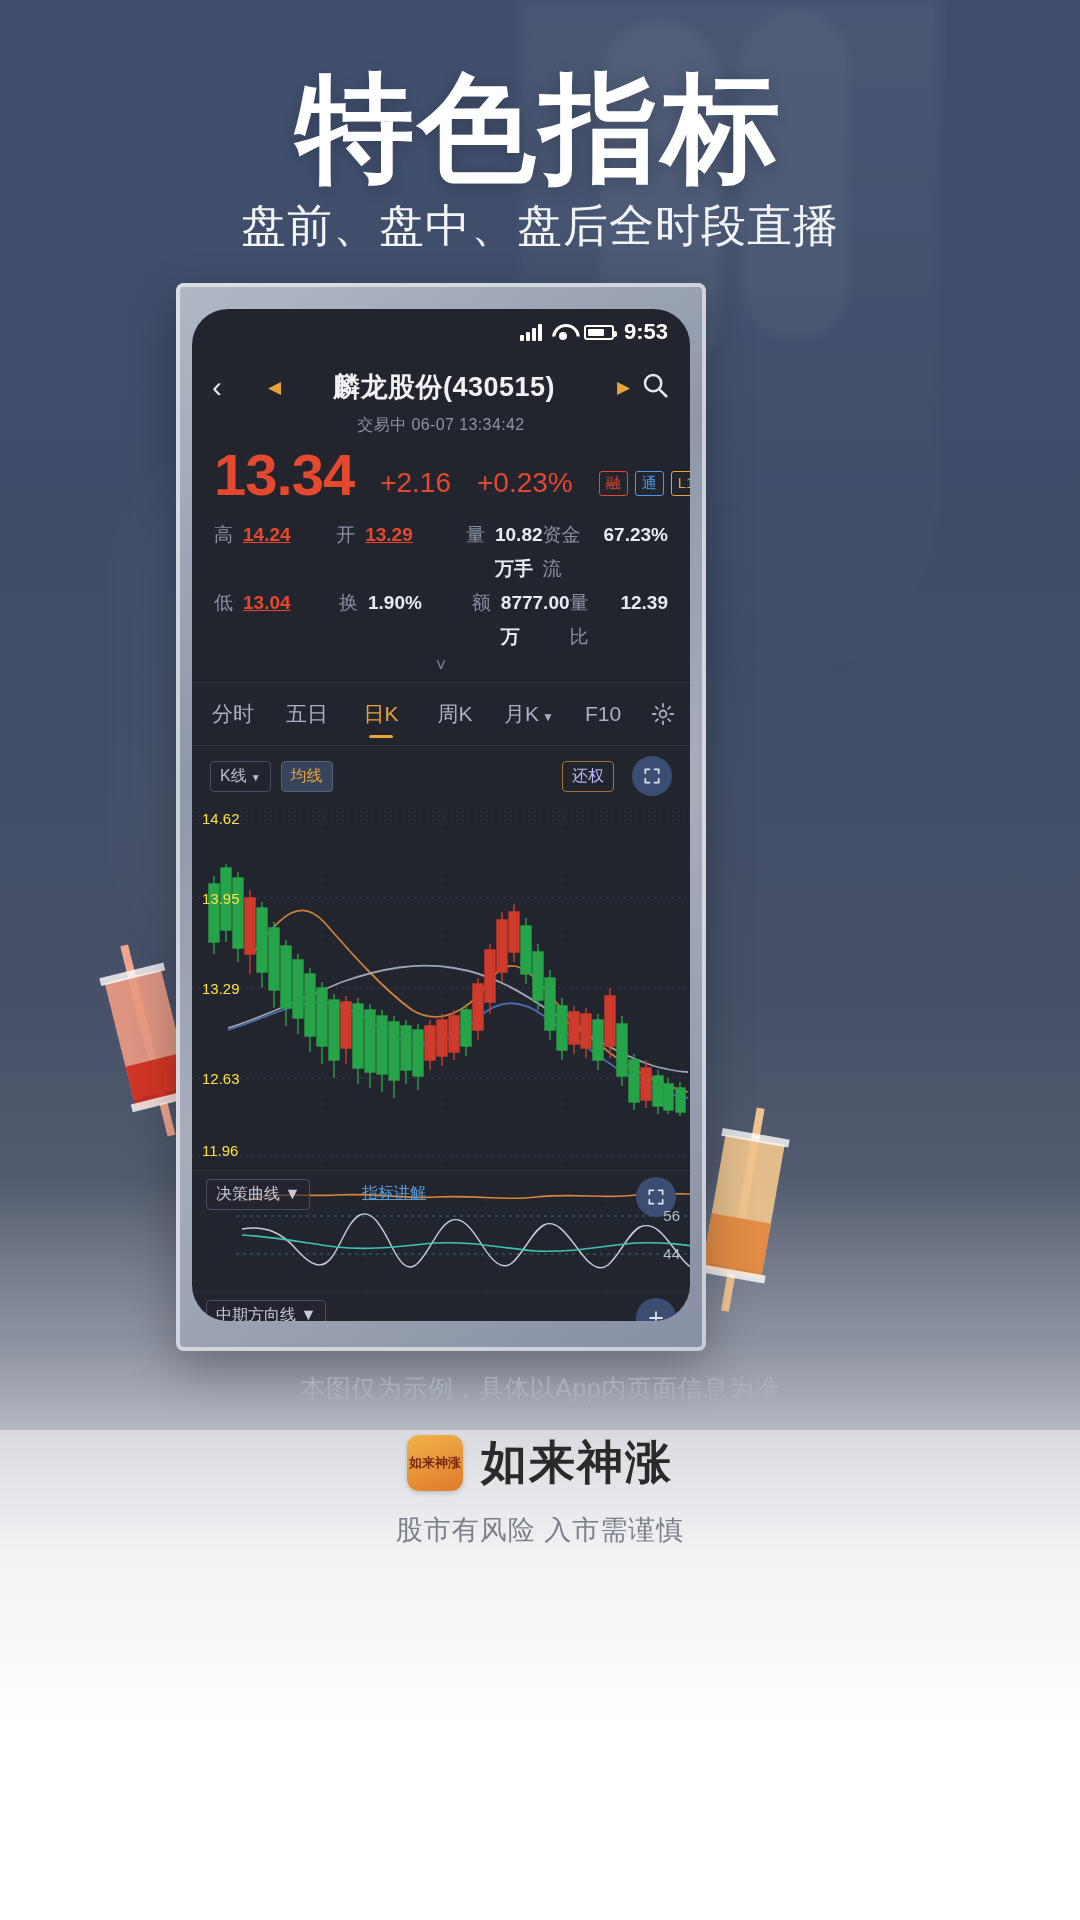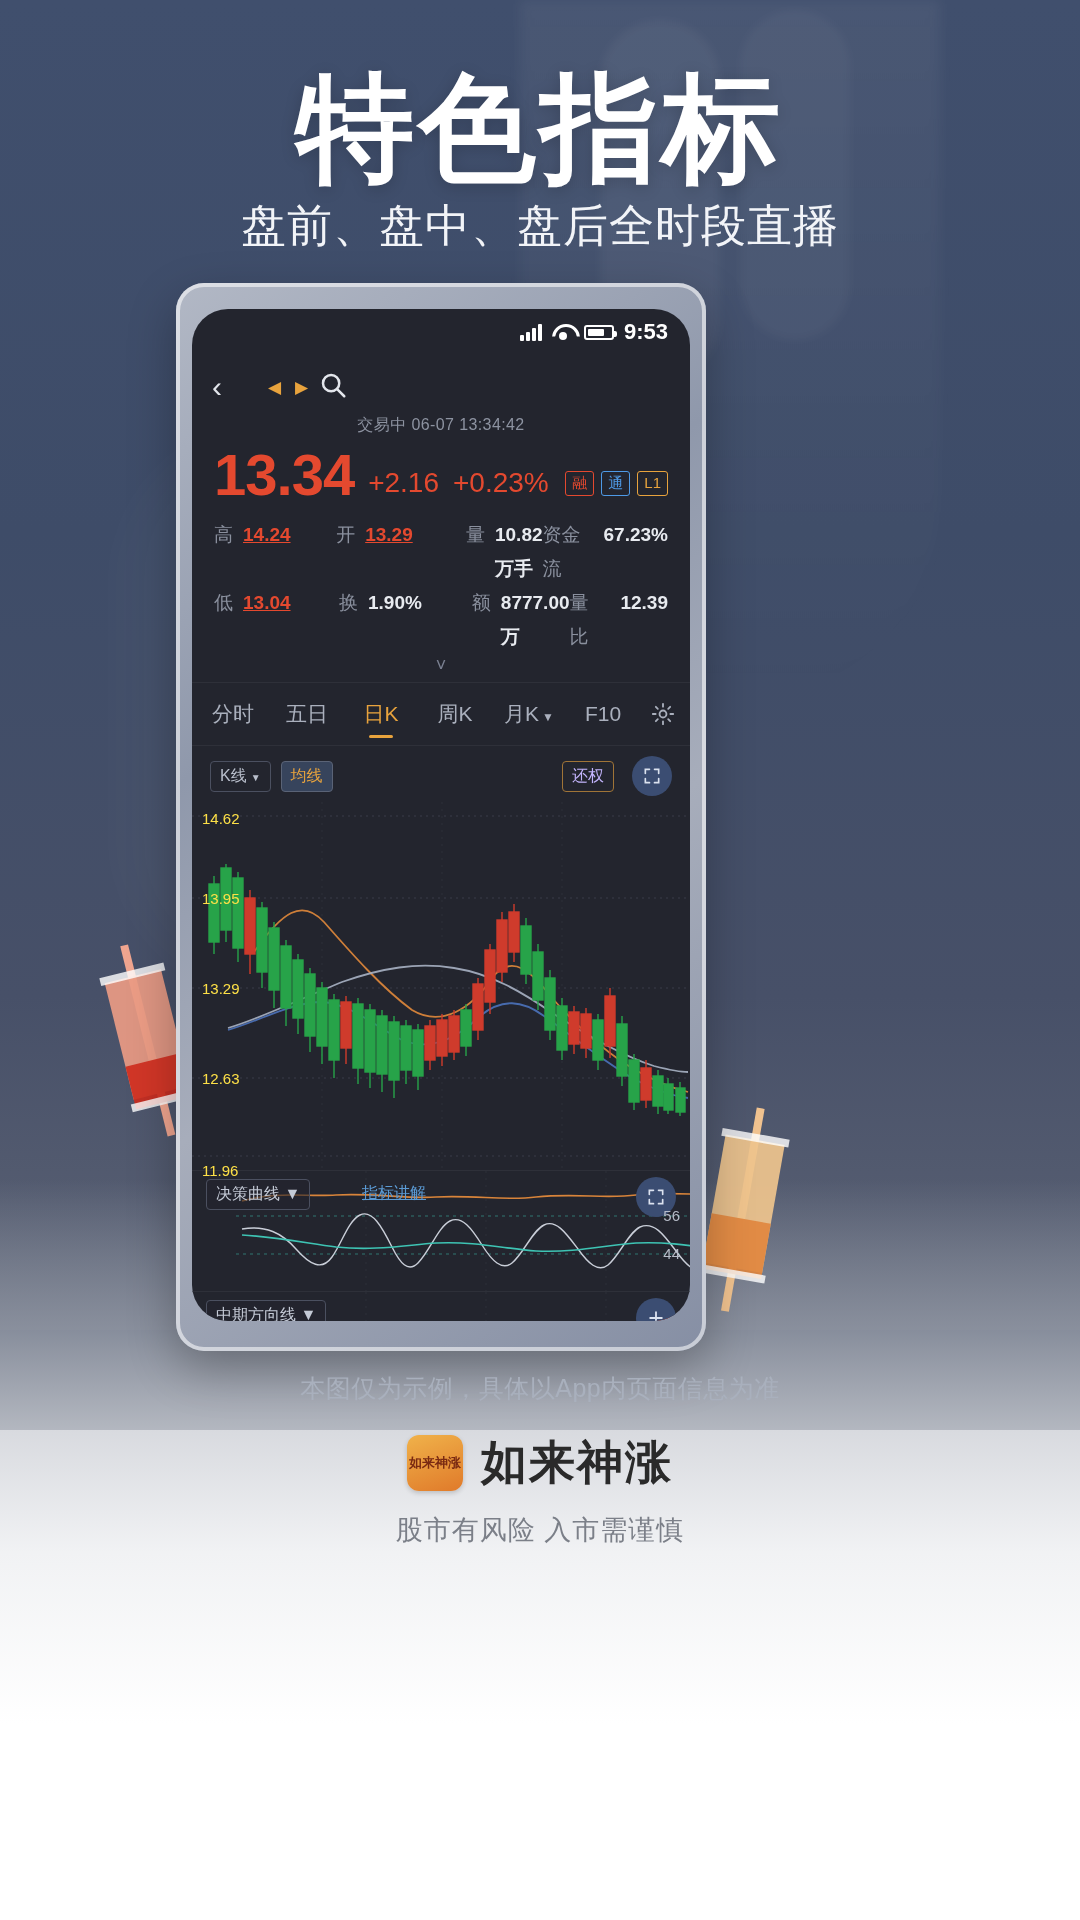--- a/index.html
+++ b/index.html
@@ -50,21 +50,21 @@
     letter-spacing:4px; text-shadow:0 3px 16px rgba(0,0,0,.18);
   }
   .subhead{
     position:absolute; top:196px; left:0; width:1080px; text-align:center;
     font-size:45px; color:#f2f4f8; letter-spacing:1px; font-weight:normal;
   }
 
   
   .phone{
     position:absolute; left:176px; top:283px; width:530px; height:1068px;
-    border-radius:28px;
+    border-radius:8px;
     background:linear-gradient(145deg,#b2b8c5 0%,#8f98ab 35%,#a7adbb 60%,#868fa4 100%);
     box-shadow:0 0 0 4px rgba(255,255,255,.55) inset, 0 18px 48px rgba(0,0,0,.28);
     padding:26px 16px 30px 16px;
   }
   .screen{
     width:100%; height:100%; border-radius:36px; background:#23252e;
     overflow:hidden; position:relative; color:#d9dde5;
   }
 
   
@@ -99,21 +99,21 @@
   .nav .arr.l{ margin-left:22px; }
   .nav .arr.r{ margin-left:14px; }
   .nav .titlewrap{ flex:1; text-align:center; margin-left:4px; }
   .nav .stock-name{ font-size:27px; font-weight:bold; color:#f0f2f6; letter-spacing:.5px; }
   .nav .search{ width:40px; text-align:right; }
   .nav .search svg{ width:30px; height:30px; }
   .substat{ text-align:center; font-size:16px; color:#8d93a1; margin-top:-4px; letter-spacing:.4px;}
 
   
   .pricebox{ padding:10px 22px 6px 22px; }
-  .priceline{ display:flex; align-items:flex-end; gap:14px; }
+  .priceline{ display:flex; align-items:flex-end; gap:26px; }
   .price{ font-size:58px; color:#e4492f; font-weight:bold; line-height:1; letter-spacing:-1px;}
   .chg{ font-size:28px; color:#e4492f; padding-bottom:5px; }
   .badges{ margin-left:auto; display:flex; gap:7px; padding-bottom:8px; }
   .badge{
     font-size:15px; padding:2px 6px; border-radius:3px; border:1px solid;
     line-height:1.25;
   }
   .badge.b1{ color:#e4492f; border-color:#e4492f; }
   .badge.b2{ color:#4e9ae6; border-color:#4e9ae6; }
   .badge.b3{ color:#e8a33d; border-color:#e8a33d; }
@@ -253,20 +253,23 @@
       <span class="wifi"></span>
       <span class="batt">
           <i></i>
         </span>
       <span>9:53</span>
     </div>
 
     <div class="nav">
       <div class="back">‹</div>
       <div class="arr l">◀</div>
+      <div class="titlewrap">
+        <div class="stock-name">麟龙股份(430515)</div>
+      </div>
       <div class="arr r">▶</div>
       <div class="search">
         <svg viewBox="0 0 24 24" fill="none" stroke="#e3e6ec" stroke-width="2">
           <circle cx="10.5" cy="10.5" r="6.5"></circle>
             <line x1="15.5" y1="15.5" x2="21" y2="21" stroke-linecap="round"></line>
         </svg>
       </div>
     </div>
     <div class="substat">交易中 06-07 13:34:42</div>
 
@@ -482,21 +485,21 @@
               <line x1="488" y1="280" x2="488" y2="314"></line>
                 <rect x="484" y="286" width="9" height="24"></rect>
             </g>
           </g>
         </g>
       </svg>
       <div class="ylab" style="top:8px">14.62</div>
       <div class="ylab" style="top:88px">13.95</div>
       <div class="ylab" style="top:178px">13.29</div>
       <div class="ylab" style="top:268px">12.63</div>
-      <div class="ylab" style="top:360px">11.96</div>
+      <div class="ylab" style="top:340px">11.96</div>
     </div>
 
     <div class="panel-sep"></div>
 
     <div class="pwrap" style="height:120px">
       <span class="plabel"><span>决策曲线</span><span class="caret"> ▼</span></span>
       <a class="plink">指标讲解</a>
       <span class="pbtn">
         <svg viewBox="0 0 24 24" fill="none" stroke="#dbe2ef" stroke-width="2" stroke-linecap="round">
           <path d="M4 9V4h5M20 15v5h-5M20 9V4h-5M4 15v5h5"></path>

